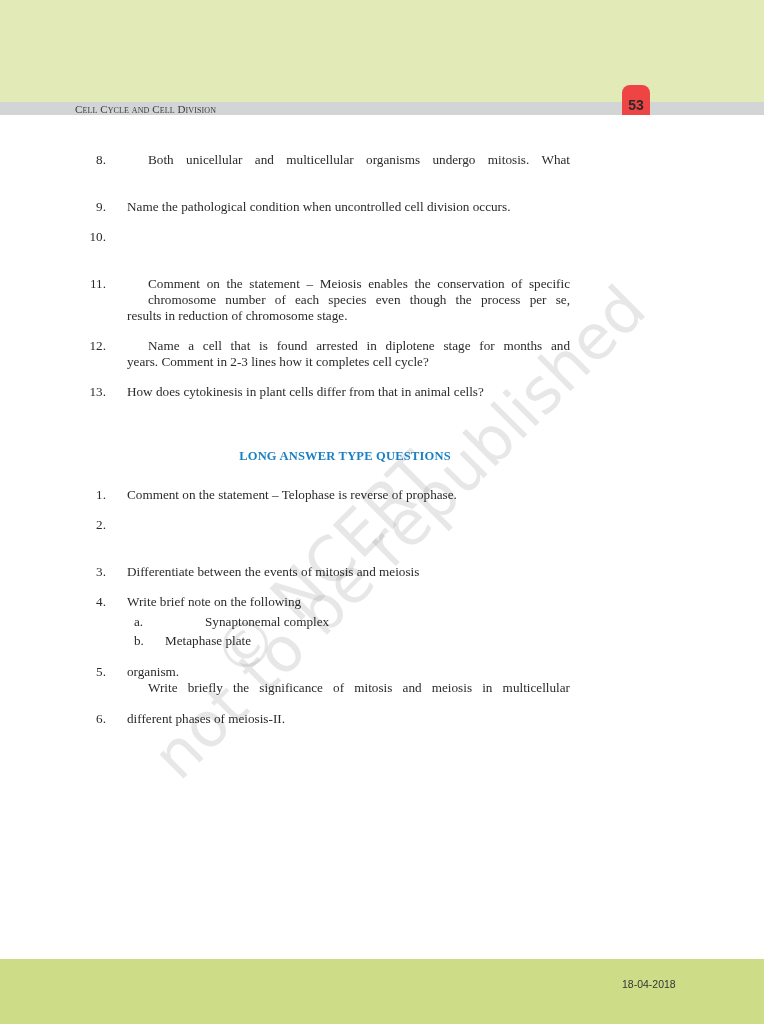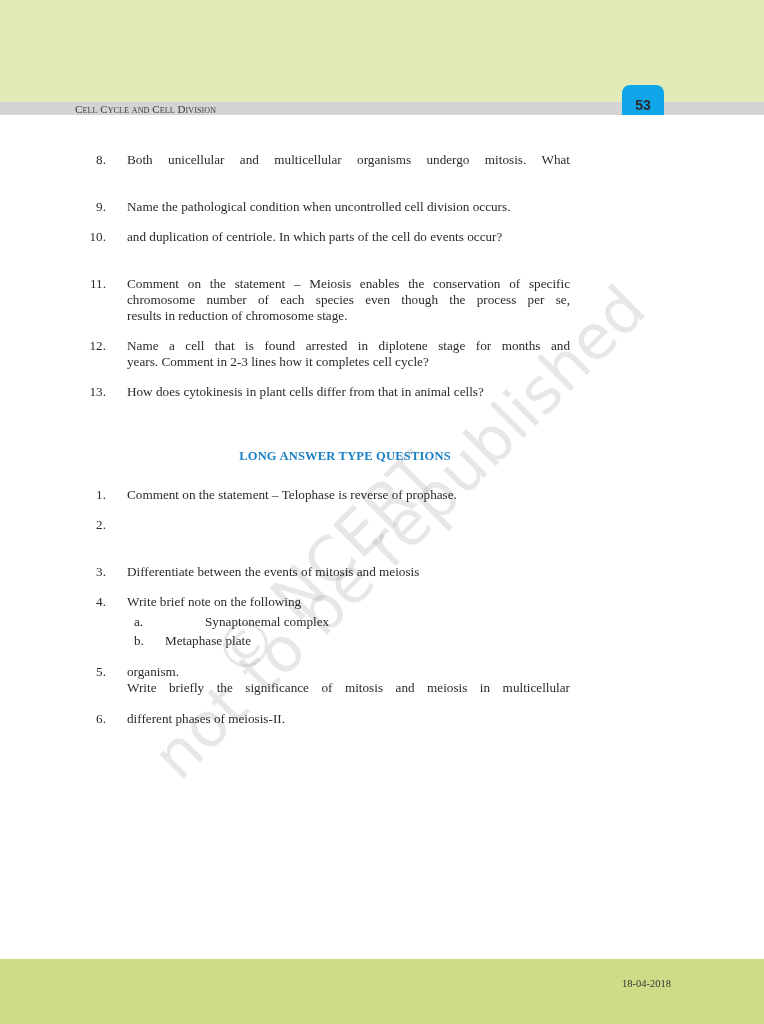--- a/index.html
+++ b/index.html
@@ -18,22 +18,22 @@
       background: #d3d4d6;
     }
     .chapter-title {
       position: absolute; left: 75px; top: 102px; height: 26px;
       line-height: 14px;
       font-family: "Liberation Serif", serif;
       font-size: 11px; font-variant: small-caps; letter-spacing: 0.1px;
       color: #3a3a3a;
     }
     .page-tab {
-      position: absolute; left: 622px; top: 85px; width: 42px; height: 30px;
-      background: #0ea5e9; border-radius: 8px 8px 0 0;
+      position: absolute; left: 622px; top: 85px; width: 28px; height: 30px;
+      background: #ef4444; border-radius: 8px 8px 0 0;
     }
     .page-number {
       position: absolute; left: 0; right: 0; top: 13px; text-align: center;
       font-family: "Liberation Sans", sans-serif; font-weight: bold;
       font-size: 14px; color: #2a2a2a; line-height: 14px;
     }
     .content {
       position: absolute; left: 0; top: 0; width: 764px;
     }
     .q {
@@ -43,41 +43,41 @@
     .q .num {
       position: absolute; left: 0; width: 106px; text-align: right;
       font-family: "Liberation Serif", serif; font-size: 13.2px;
     }
     .q .text {
       position: absolute; left: 127px; width: 443px;
       font-family: "Liberation Serif", serif; font-size: 13.2px;
       text-align: justify;
     }
     .q .text .line { display: block; }
-    .q .text .line.just { text-align: justify; text-align-last: justify; }
+    .q .text .line.just { text-align: justify; text-align-last: justify; margin-left: 21px; }
     .sub {
       position: absolute; font-family: "Liberation Serif", serif; font-size: 13.2px; line-height: 16px;
     }
     .section-heading {
       position: absolute; left: 0; width: 690px; top: 449px; text-align: center;
       font-family: "Liberation Serif", serif; font-weight: bold;
       font-size: 12.5px; color: #1a80c4; letter-spacing: 0.2px;
     }
     .watermark {
       position: absolute; pointer-events: none;
       font-family: "DejaVu Sans", sans-serif; color: rgba(170,170,170,0.28);
       white-space: nowrap; transform-origin: left bottom;
     }
     .bottom-band {
       position: absolute; left: 0; top: 959px; width: 764px; height: 65px;
       background: #cddd87;
     }
     .date-stamp {
       position: absolute; left: 622px; top: 978px;
-      font-family: Liberation Serif, serif; font-size: 10.5px; color: #333333;
+      font-family: Liberation Sans, sans-serif; font-size: 10.5px; color: #333333;
     }
   </style>
 </head>
 <body>
 
 <div class="top-band"></div>
 <div class="header-bar"></div>
 <div class="chapter-title">Cell Cycle and Cell Division</div>
 <div class="page-tab">
   <div class="page-number">53</div>
@@ -98,21 +98,20 @@
   <div class="q" style="top:199px;">
     <span class="num">9.</span>
     <span class="text">
       <span class="line">Name the pathological condition when uncontrolled cell division occurs.</span>
     </span>
   </div>
 
   <div class="q" style="top:229px;">
     <span class="num">10.</span>
     <span class="text">
-      <span class="line">and duplication of centriole. In which parts of the cell do events occur?</span>
     </span>
   </div>
 
   <div class="q" style="top:276px;">
     <span class="num">11.</span>
     <span class="text">
       <span class="line just">Comment on the statement – Meiosis enables the conservation of specific</span>
       <span class="line just">chromosome number of each species even though the process per se,</span>
       <span class="line">results in reduction of chromosome stage.</span>
     </span>

